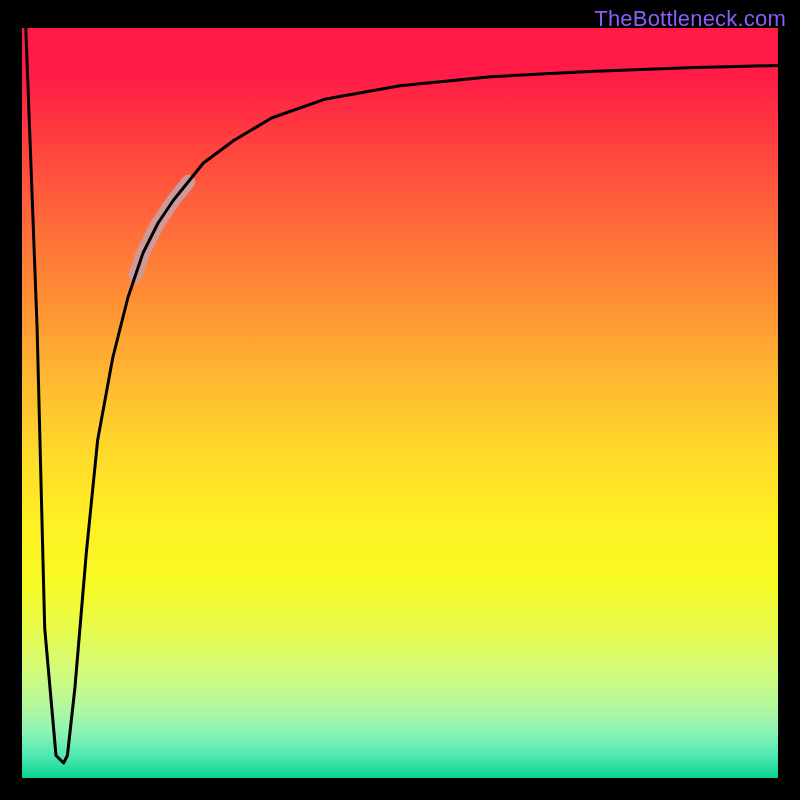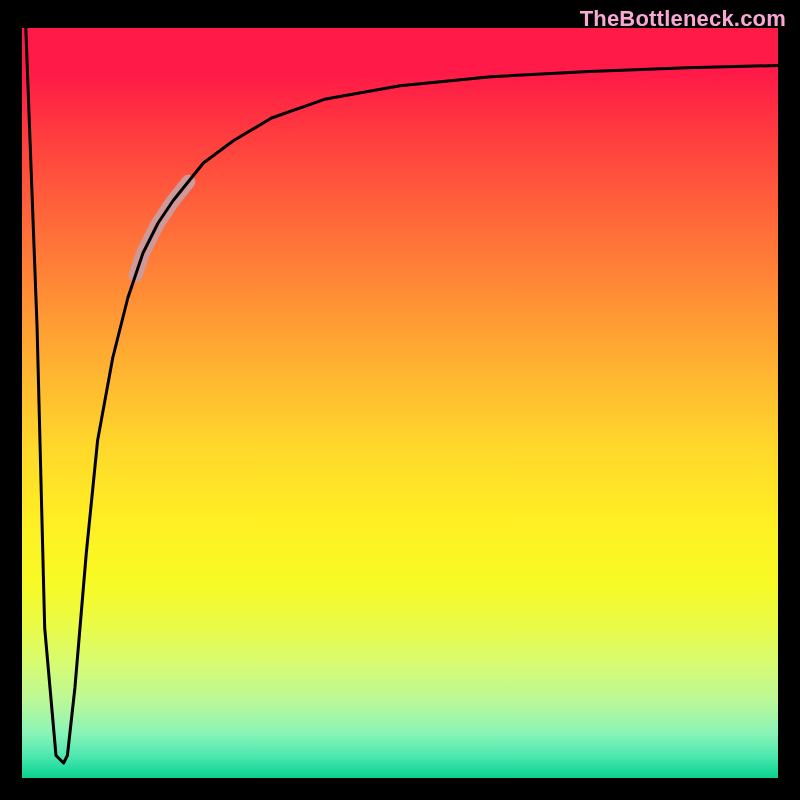--- a/index.html
+++ b/index.html
@@ -14,23 +14,23 @@
   .chart-frame {
     position: relative;
     width: 800px;
     height: 800px;
     background: #000;
   }
   .watermark {
     position: absolute;
     top: 6px;
     right: 14px;
-    color: #f9a8d4;
+    color: #8b5cf6;
     font-size: 22px;
-    font-weight: 700;
+    font-weight: 400;
     letter-spacing: 0.2px;
     user-select: none;
   }
   .plot-area {
     position: absolute;
     left: 22px;
     top: 28px;
     width: 756px;
     height: 750px;
     overflow: hidden;

